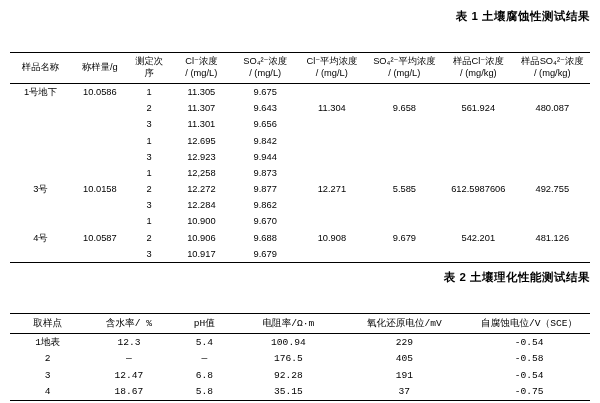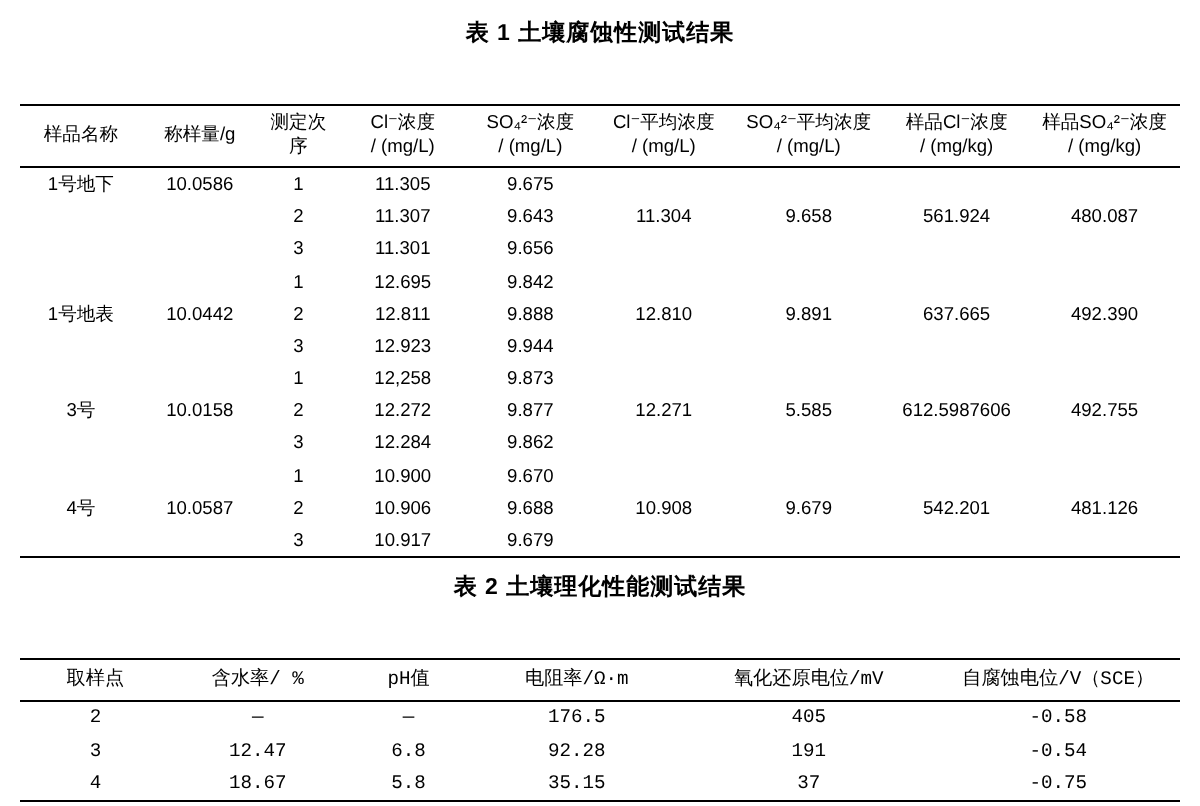--- a/index.html
+++ b/index.html
@@ -15,21 +15,21 @@
     overflow: hidden;
   }
   .page {
     width: 600px;
     height: 403px;
     position: relative;
     box-sizing: border-box;
     padding: 6px 10px 0 10px;
   }
   .tbl-title {
-    text-align: center;
+    text-align: right;
     font-weight: bold;
     font-size: 11.5px;
     letter-spacing: 0.5px;
     margin: 3px 0 4px 0;
     font-family: "Liberation Sans", "DejaVu Sans", sans-serif;
   }
   table {
     border-collapse: collapse;
     width: 100%;
     font-size: 10px;
@@ -127,31 +127,20 @@
           <td></td>
           <td>1</td>
           <td>12.695</td>
           <td>9.842</td>
           <td></td>
           <td></td>
           <td></td>
           <td></td>
         </tr>
         <tr>
-          <td>1号地表</td>
-          <td>10.0442</td>
-          <td>2</td>
-          <td>12.811</td>
-          <td>9.888</td>
-          <td>12.810</td>
-          <td>9.891</td>
-          <td>637.665</td>
-          <td>492.390</td>
-        </tr>
-        <tr>
           <td></td>
           <td></td>
           <td>3</td>
           <td>12.923</td>
           <td>9.944</td>
           <td></td>
           <td></td>
           <td></td>
           <td></td>
         </tr>
@@ -234,20 +223,28 @@
         <td style="width:13%">取样点</td>
         <td style="width:15%">含水率/ %</td>
         <td style="width:11%">pH值</td>
         <td style="width:18%">电阻率/Ω·m</td>
         <td style="width:22%">氧化还原电位/mV</td>
         <td style="width:21%">自腐蚀电位/V（SCE）</td>
       </tr>
     </thead>
     <tbody>
         <tr>
+          <td>1地表</td>
+          <td>12.3</td>
+          <td>5.4</td>
+          <td>100.94</td>
+          <td>229</td>
+          <td>-0.54</td>
+        </tr>
+        <tr>
           <td>2</td>
           <td>—</td>
           <td>—</td>
           <td>176.5</td>
           <td>405</td>
           <td>-0.58</td>
         </tr>
         <tr>
           <td>3</td>
           <td>12.47</td>

